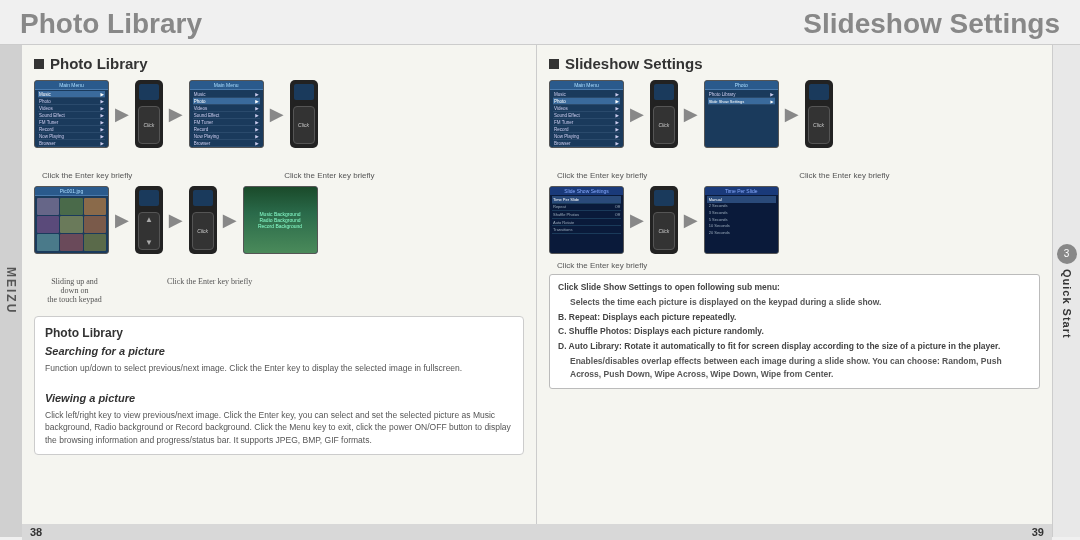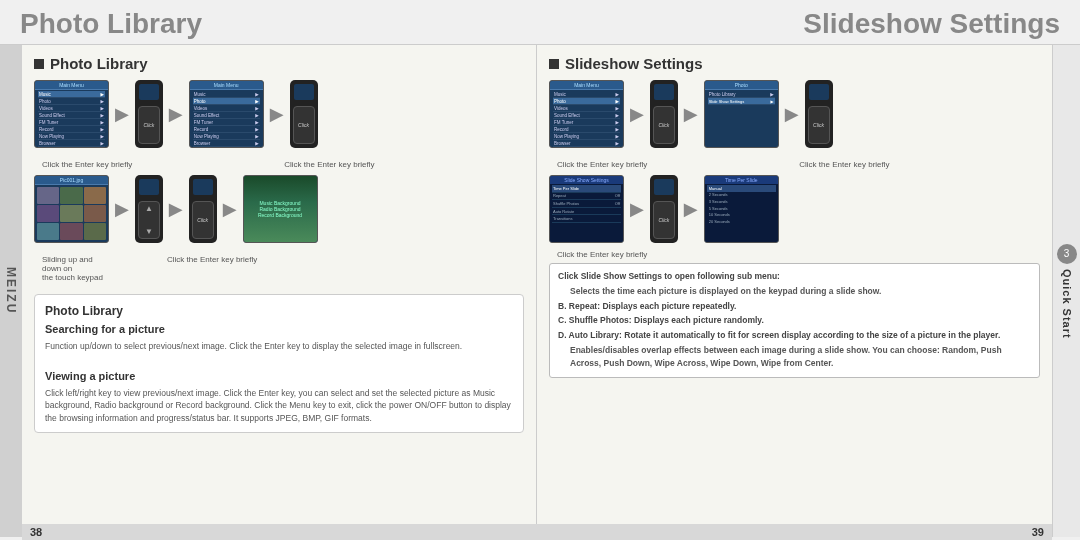--- a/index.html
+++ b/index.html
@@ -259,22 +259,22 @@
       position: absolute;
       top: 2px;
       color: #aaa;
       font-size: 8px;
     }
 
     
     .caption {
       font-size: 8px;
       color: #555;
-      text-align: left;
-      margin-top: 8px;
+      text-align: center;
+      margin-top: 19px;
       margin-bottom: 6px;
     }
 
     
     .info-box {
       background: white;
       border: 1px solid #ccc;
       border-radius: 4px;
       padding: 8px 10px;
       margin-top: 6px;
@@ -285,20 +285,21 @@
       font-size: 12px;
       font-weight: bold;
       color: #333;
       margin-bottom: 2px;
     }
     .info-box-subtitle {
       font-size: 11px;
       font-weight: bold;
       color: #333;
       margin-bottom: 3px;
+      font-style: italic;
     }
     .info-box-text {
       color: #555;
       font-size: 8.5px;
       line-height: 1.45;
     }
 
     
     .page-numbers {
       display: flex;
@@ -496,21 +497,21 @@
 
         <span class="arrow">▶</span>
 
         <div class="device-screen">
           <div class="device-screen-landscape">
             <div style="color:#8fc; font-size:5px; text-align:center; padding:2px;">Music Background<br>Radio Background<br>Record Background</div>
           </div>
         </div>
       </div>
 
-      <div style="display:flex; gap: 60px; margin-left:8px;">
+      <div style="display:flex; gap: 60px; margin-left:8px;font-family:Liberation Serif, serif;">
         <span class="caption" style="width:65px;">Sliding up and down on<br>the touch keypad</span>
         <span class="caption">Click the Enter key briefly</span>
       </div>
 
       <div class="info-box">
         <div class="info-box-title">Photo Library</div>
         <div class="info-box-subtitle">Searching for a picture</div>
         <div class="info-box-text">Function up/down to select previous/next image. Click the Enter key to display the selected image in fullscreen.</div>
         <div class="info-box-subtitle" style="margin-top:16px;">Viewing a picture</div>
         <div class="info-box-text">Click left/right key to view previous/next image. Click the Enter key, you can select and set the selected picture as Music background, Radio background or Record background. Click the Menu key to exit, click the power ON/OFF button to display the browsing information and progress/status bar. It supports JPEG, BMP, GIF formats.</div>

